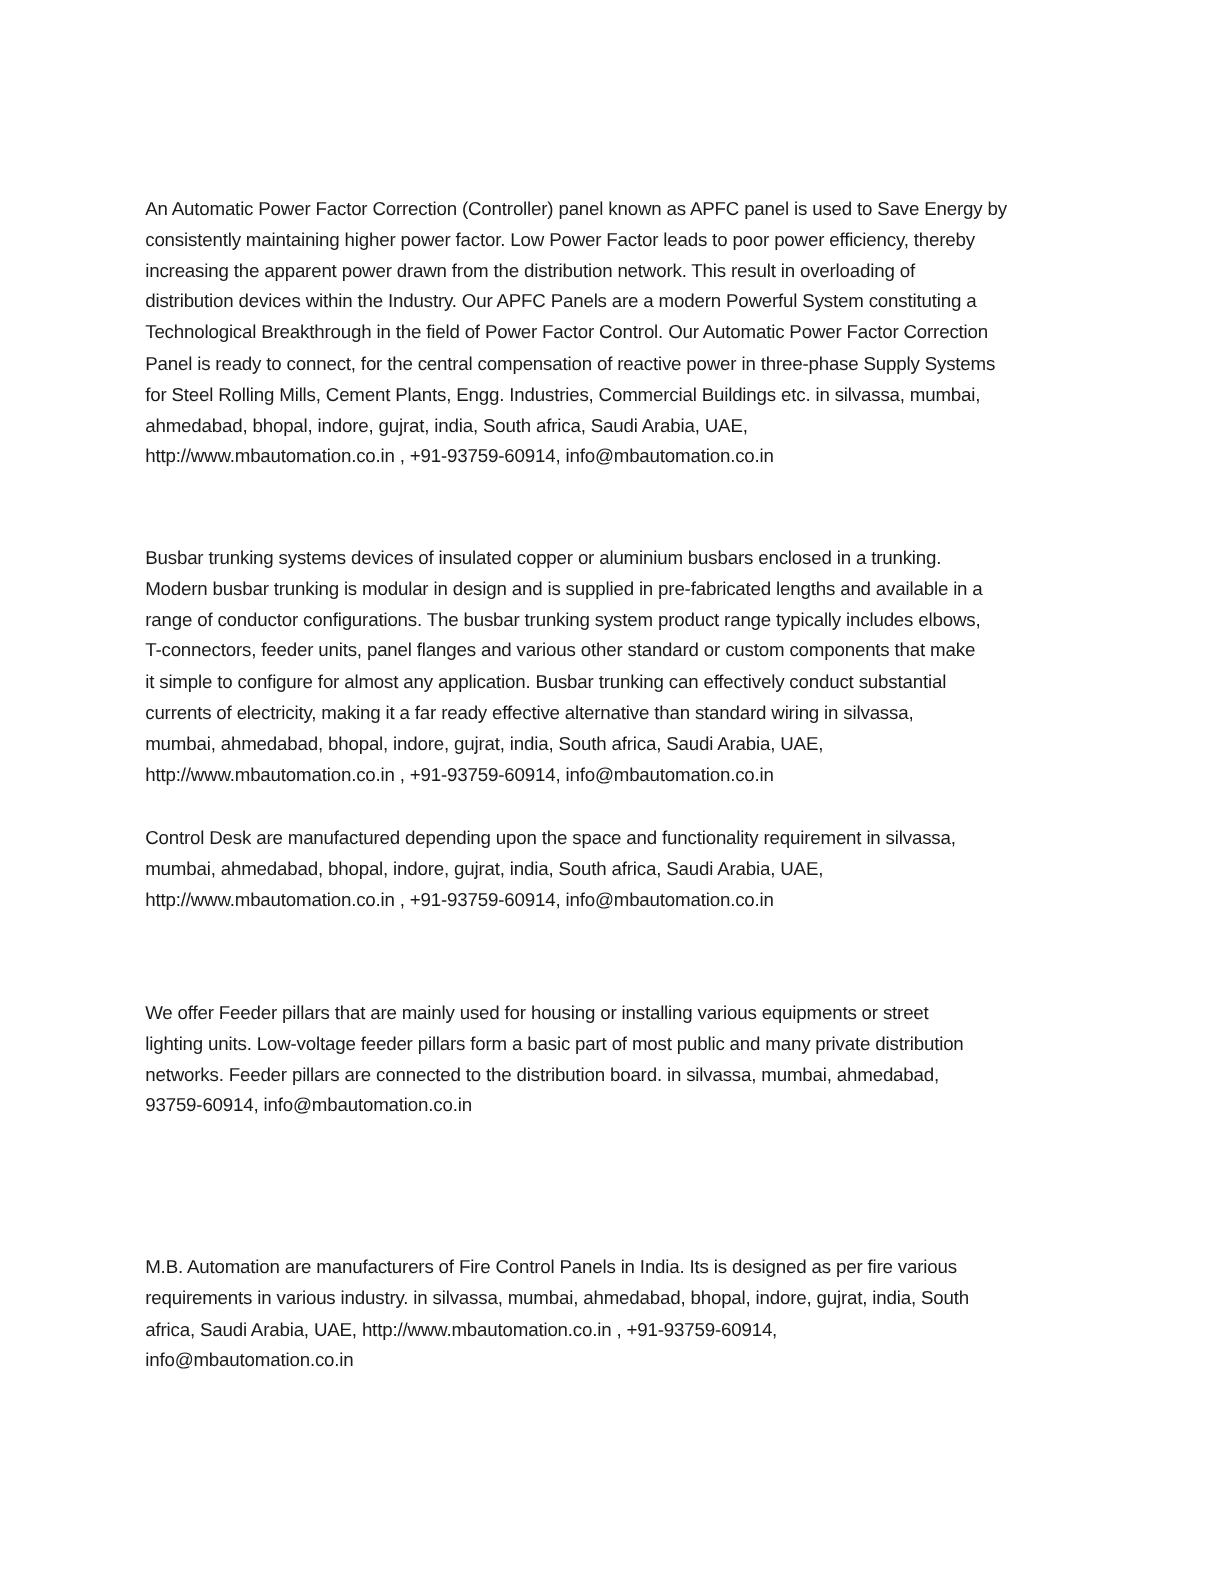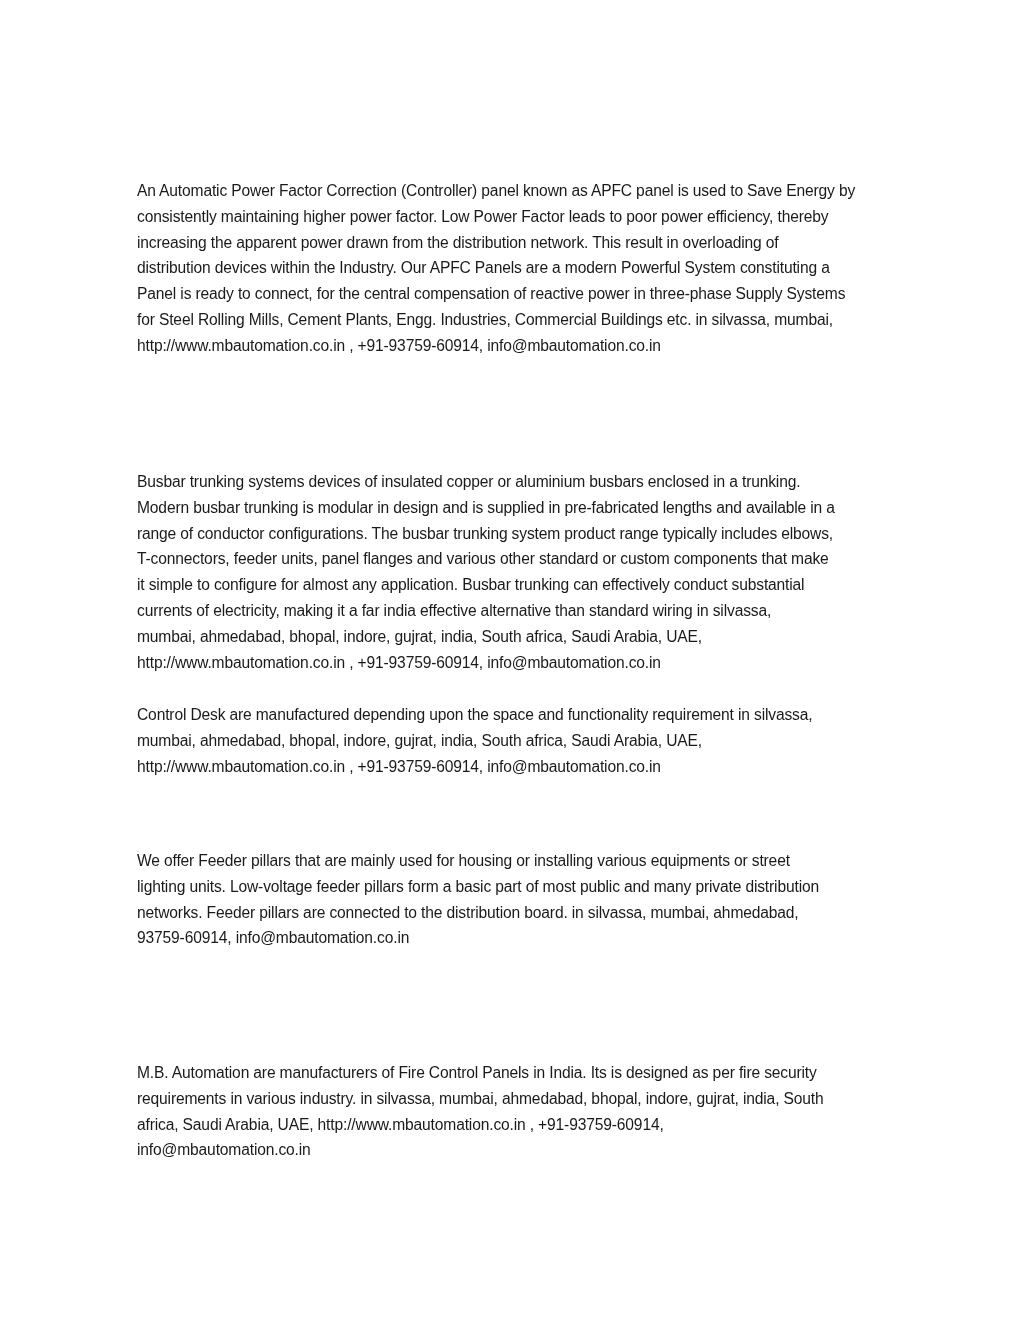--- a/index.html
+++ b/index.html
@@ -20,21 +20,21 @@
       left: 0;
       top: 0;
       width: 1024px;
       height: 1325px;
       background: #ffffff;
     }
     .para {
       position: absolute;
       left: 121px;
       width: 800px;
-      margin: 16px;
+      margin: 0;
     }
     .line {
       display: block;
       font-size: 15.6px;
       line-height: 25.8px;
       height: 25.8px;
       white-space: nowrap;
       letter-spacing: -0.15px;
     }
     #p1 { top: 162px; }
@@ -46,49 +46,51 @@
 </head>
 <body>
 
 <div class="page">
 
   <p class="para" id="p1">
     <span class="line">An Automatic Power Factor Correction (Controller) panel known as APFC panel is used to Save Energy by</span>
     <span class="line">consistently maintaining higher power factor. Low Power Factor leads to poor power efficiency, thereby</span>
     <span class="line">increasing the apparent power drawn from the distribution network. This result in overloading of</span>
     <span class="line">distribution devices within the Industry. Our APFC Panels are a modern Powerful System constituting a</span>
+    <span class="line">Technological Breakthrough in the field of Power Factor Control. Our Automatic Power Factor Correction</span>
     <span class="line">Panel is ready to connect, for the central compensation of reactive power in three-phase Supply Systems</span>
     <span class="line">for Steel Rolling Mills, Cement Plants, Engg. Industries, Commercial Buildings etc. in silvassa, mumbai,</span>
+    <span class="line">ahmedabad, bhopal, indore, gujrat, india, South africa, Saudi Arabia, UAE,</span>
     <span class="line">http://www.mbautomation.co.in , +91-93759-60914, info@mbautomation.co.in</span>
   </p>
 
   <p class="para" id="p2">
     <span class="line">Busbar trunking systems devices of insulated copper or aluminium busbars enclosed in a trunking.</span>
     <span class="line">Modern busbar trunking is modular in design and is supplied in pre-fabricated lengths and available in a</span>
     <span class="line">range of conductor configurations. The busbar trunking system product range typically includes elbows,</span>
     <span class="line">T-connectors, feeder units, panel flanges and various other standard or custom components that make</span>
     <span class="line">it simple to configure for almost any application. Busbar trunking can effectively conduct substantial</span>
-    <span class="line">currents of electricity, making it a far india effective alternative than standard wiring in silvassa,</span>
+    <span class="line">currents of electricity, making it a far ready effective alternative than standard wiring in silvassa,</span>
     <span class="line">mumbai, ahmedabad, bhopal, indore, gujrat, india, South africa, Saudi Arabia, UAE,</span>
     <span class="line">http://www.mbautomation.co.in , +91-93759-60914, info@mbautomation.co.in</span>
   </p>
 
   <p class="para" id="p3">
     <span class="line">Control Desk are manufactured depending upon the space and functionality requirement in silvassa,</span>
     <span class="line">mumbai, ahmedabad, bhopal, indore, gujrat, india, South africa, Saudi Arabia, UAE,</span>
     <span class="line">http://www.mbautomation.co.in , +91-93759-60914, info@mbautomation.co.in</span>
   </p>
 
   <p class="para" id="p4">
     <span class="line">We offer Feeder pillars that are mainly used for housing or installing various equipments or street</span>
     <span class="line">lighting units. Low-voltage feeder pillars form a basic part of most public and many private distribution</span>
     <span class="line">networks. Feeder pillars are connected to the distribution board. in silvassa, mumbai, ahmedabad,</span>
     <span class="line">93759-60914, info@mbautomation.co.in</span>
   </p>
 
   <p class="para" id="p5">
-    <span class="line">M.B. Automation are manufacturers of Fire Control Panels in India. Its is designed as per fire security</span>
+    <span class="line">M.B. Automation are manufacturers of Fire Control Panels in India. Its is designed as per fire various</span>
     <span class="line">requirements in various industry. in silvassa, mumbai, ahmedabad, bhopal, indore, gujrat, india, South</span>
     <span class="line">africa, Saudi Arabia, UAE, http://www.mbautomation.co.in , +91-93759-60914,</span>
     <span class="line">info@mbautomation.co.in</span>
   </p>
 
 </div>
 
 </body></html>

